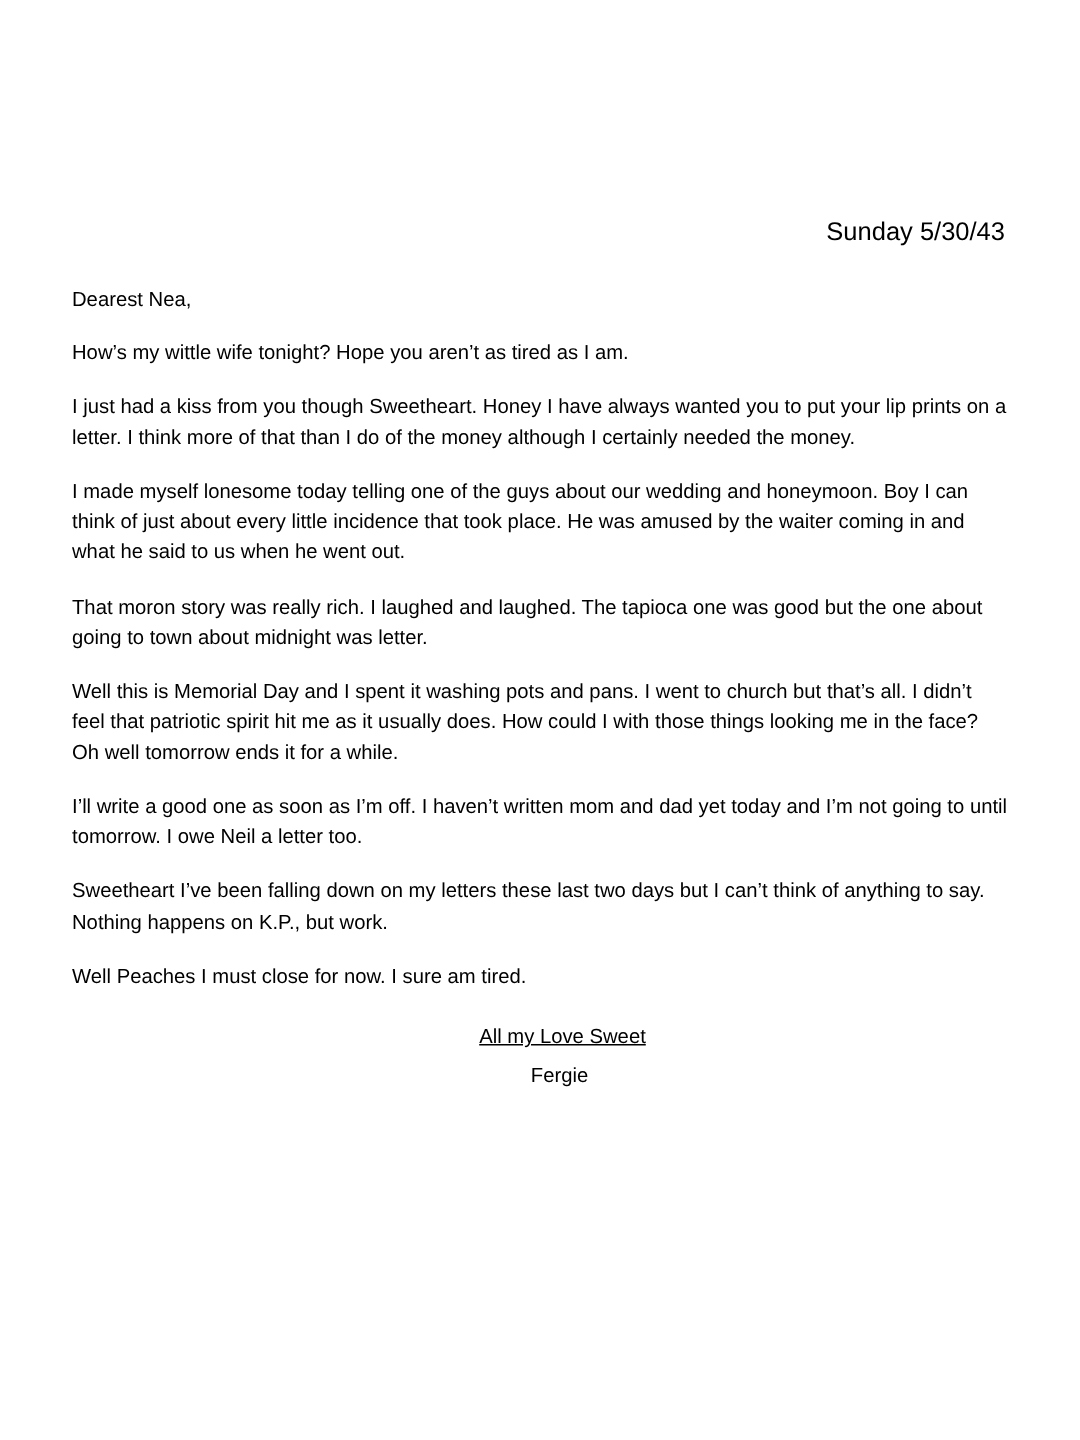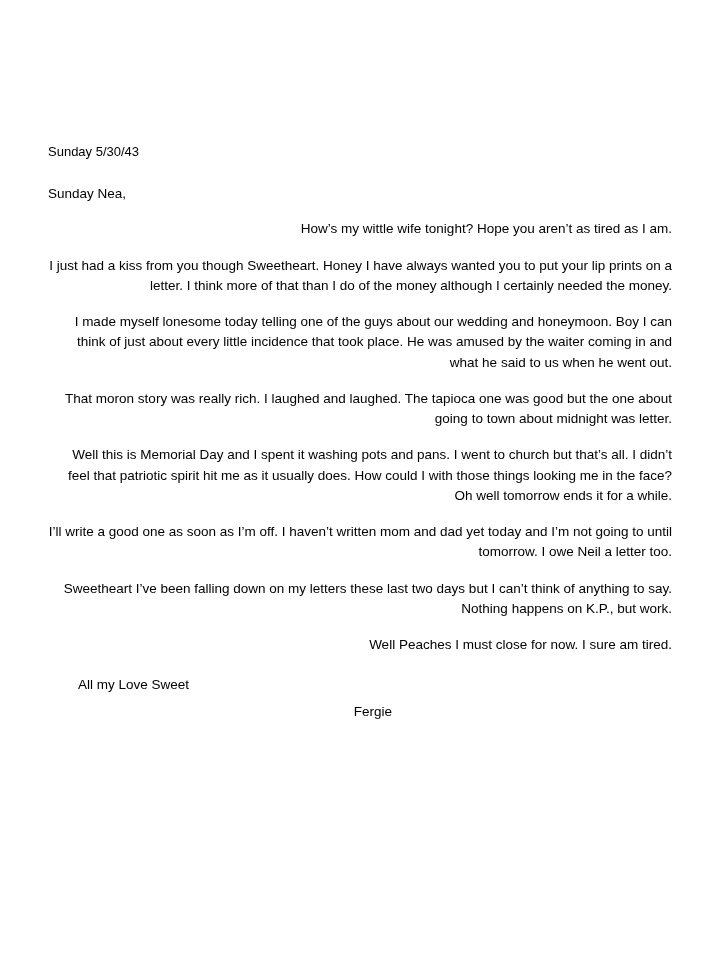--- a/index.html
+++ b/index.html
@@ -15,60 +15,61 @@
     -webkit-font-smoothing: antialiased;
   }
   .page {
     position: relative;
     width: 720px;
     height: 960px;
     box-sizing: border-box;
     padding: 0 48px;
   }
   .date-line {
-    text-align: left;
-    font-size: 13px;
+    text-align: right;
+    font-size: 17px;
     line-height: 1.45;
     padding-top: 143px;
     padding-right: 2px;
   }
   .salutation {
     font-size: 13.5px;
     line-height: 1.45;
     margin-top: 22px;
   }
   .para {
     font-size: 13.5px;
     line-height: 1.5;
     margin-top: 16px;
-    text-align: right;
+    text-align: left;
   }
   .closing {
     font-size: 13.5px;
     line-height: 1.5;
     margin-top: 20px;
-    text-align: left;
+    text-align: center;
     padding-left: 30px;
+    text-decoration: underline;
   }
   .signature {
     font-size: 13.5px;
     line-height: 1.5;
     margin-top: 6px;
     text-align: center;
     padding-left: 26px;
   }
 </style>
 </head>
 <body>
 
 <div class="page">
 
   <div class="date-line">Sunday 5/30/43</div>
 
-  <div class="salutation">Sunday Nea,</div>
+  <div class="salutation">Dearest Nea,</div>
 
   <p class="para">How’s my wittle wife tonight?  Hope you aren’t as tired as I am.</p>
   <p class="para">I just had a kiss from you though Sweetheart.  Honey I have always wanted you to put your lip prints on a letter.  I think more of that than I do of the money although I certainly needed the money.</p>
   <p class="para">I made myself lonesome today telling one of the guys about our wedding and honeymoon.  Boy I can think of just about every little incidence that took place.  He was amused by the waiter coming in and what he said to us when he went out.</p>
   <p class="para">That moron story was really rich.  I laughed and laughed.  The tapioca one was good but the one about going to town about midnight was letter.</p>
   <p class="para">Well this is Memorial Day and I spent it washing pots and pans.  I went to church but that’s all.  I didn’t feel that patriotic spirit hit me as it usually does.  How could I with those things looking me in the face?  Oh well tomorrow ends it for a while.</p>
   <p class="para">I’ll write a good one as soon as I’m off.  I haven’t written mom and dad yet today and I’m not going to until tomorrow.  I owe Neil a letter too.</p>
   <p class="para">Sweetheart I’ve been falling down on my letters these last two days but I can’t think of anything to say.  Nothing happens on K.P., but work.</p>
   <p class="para">Well Peaches I must close for now.  I sure am tired.</p>
 

